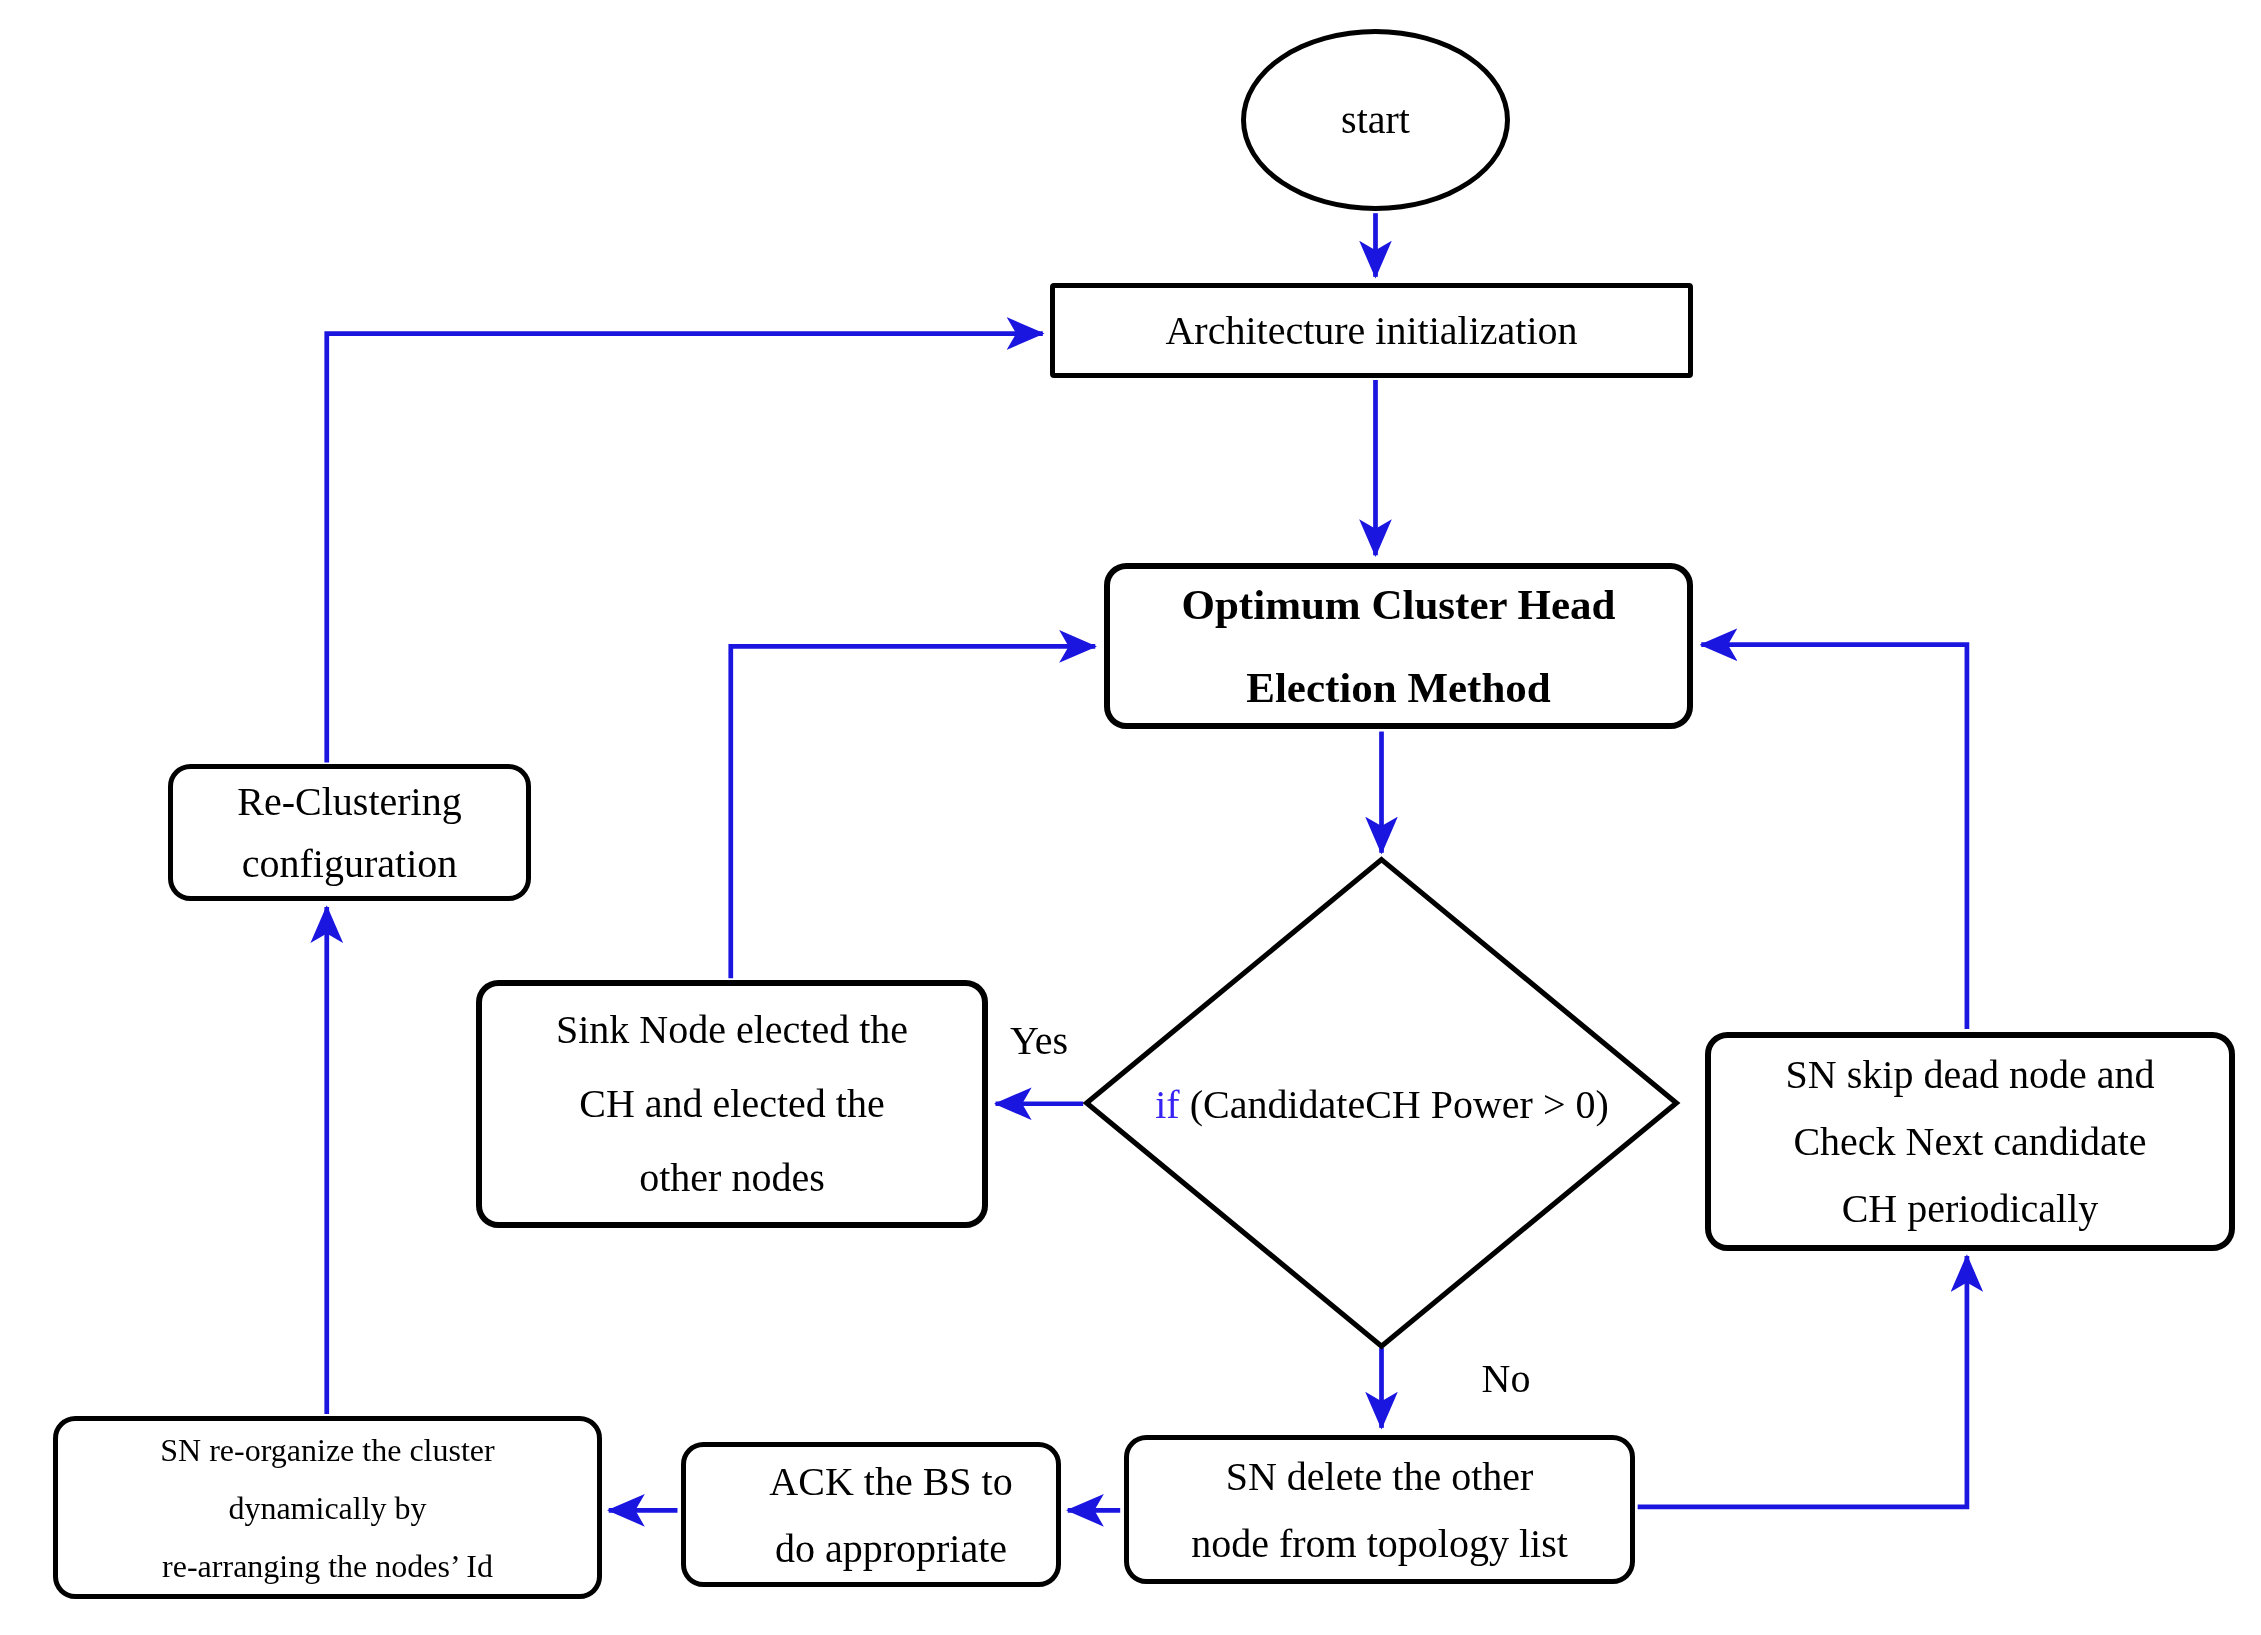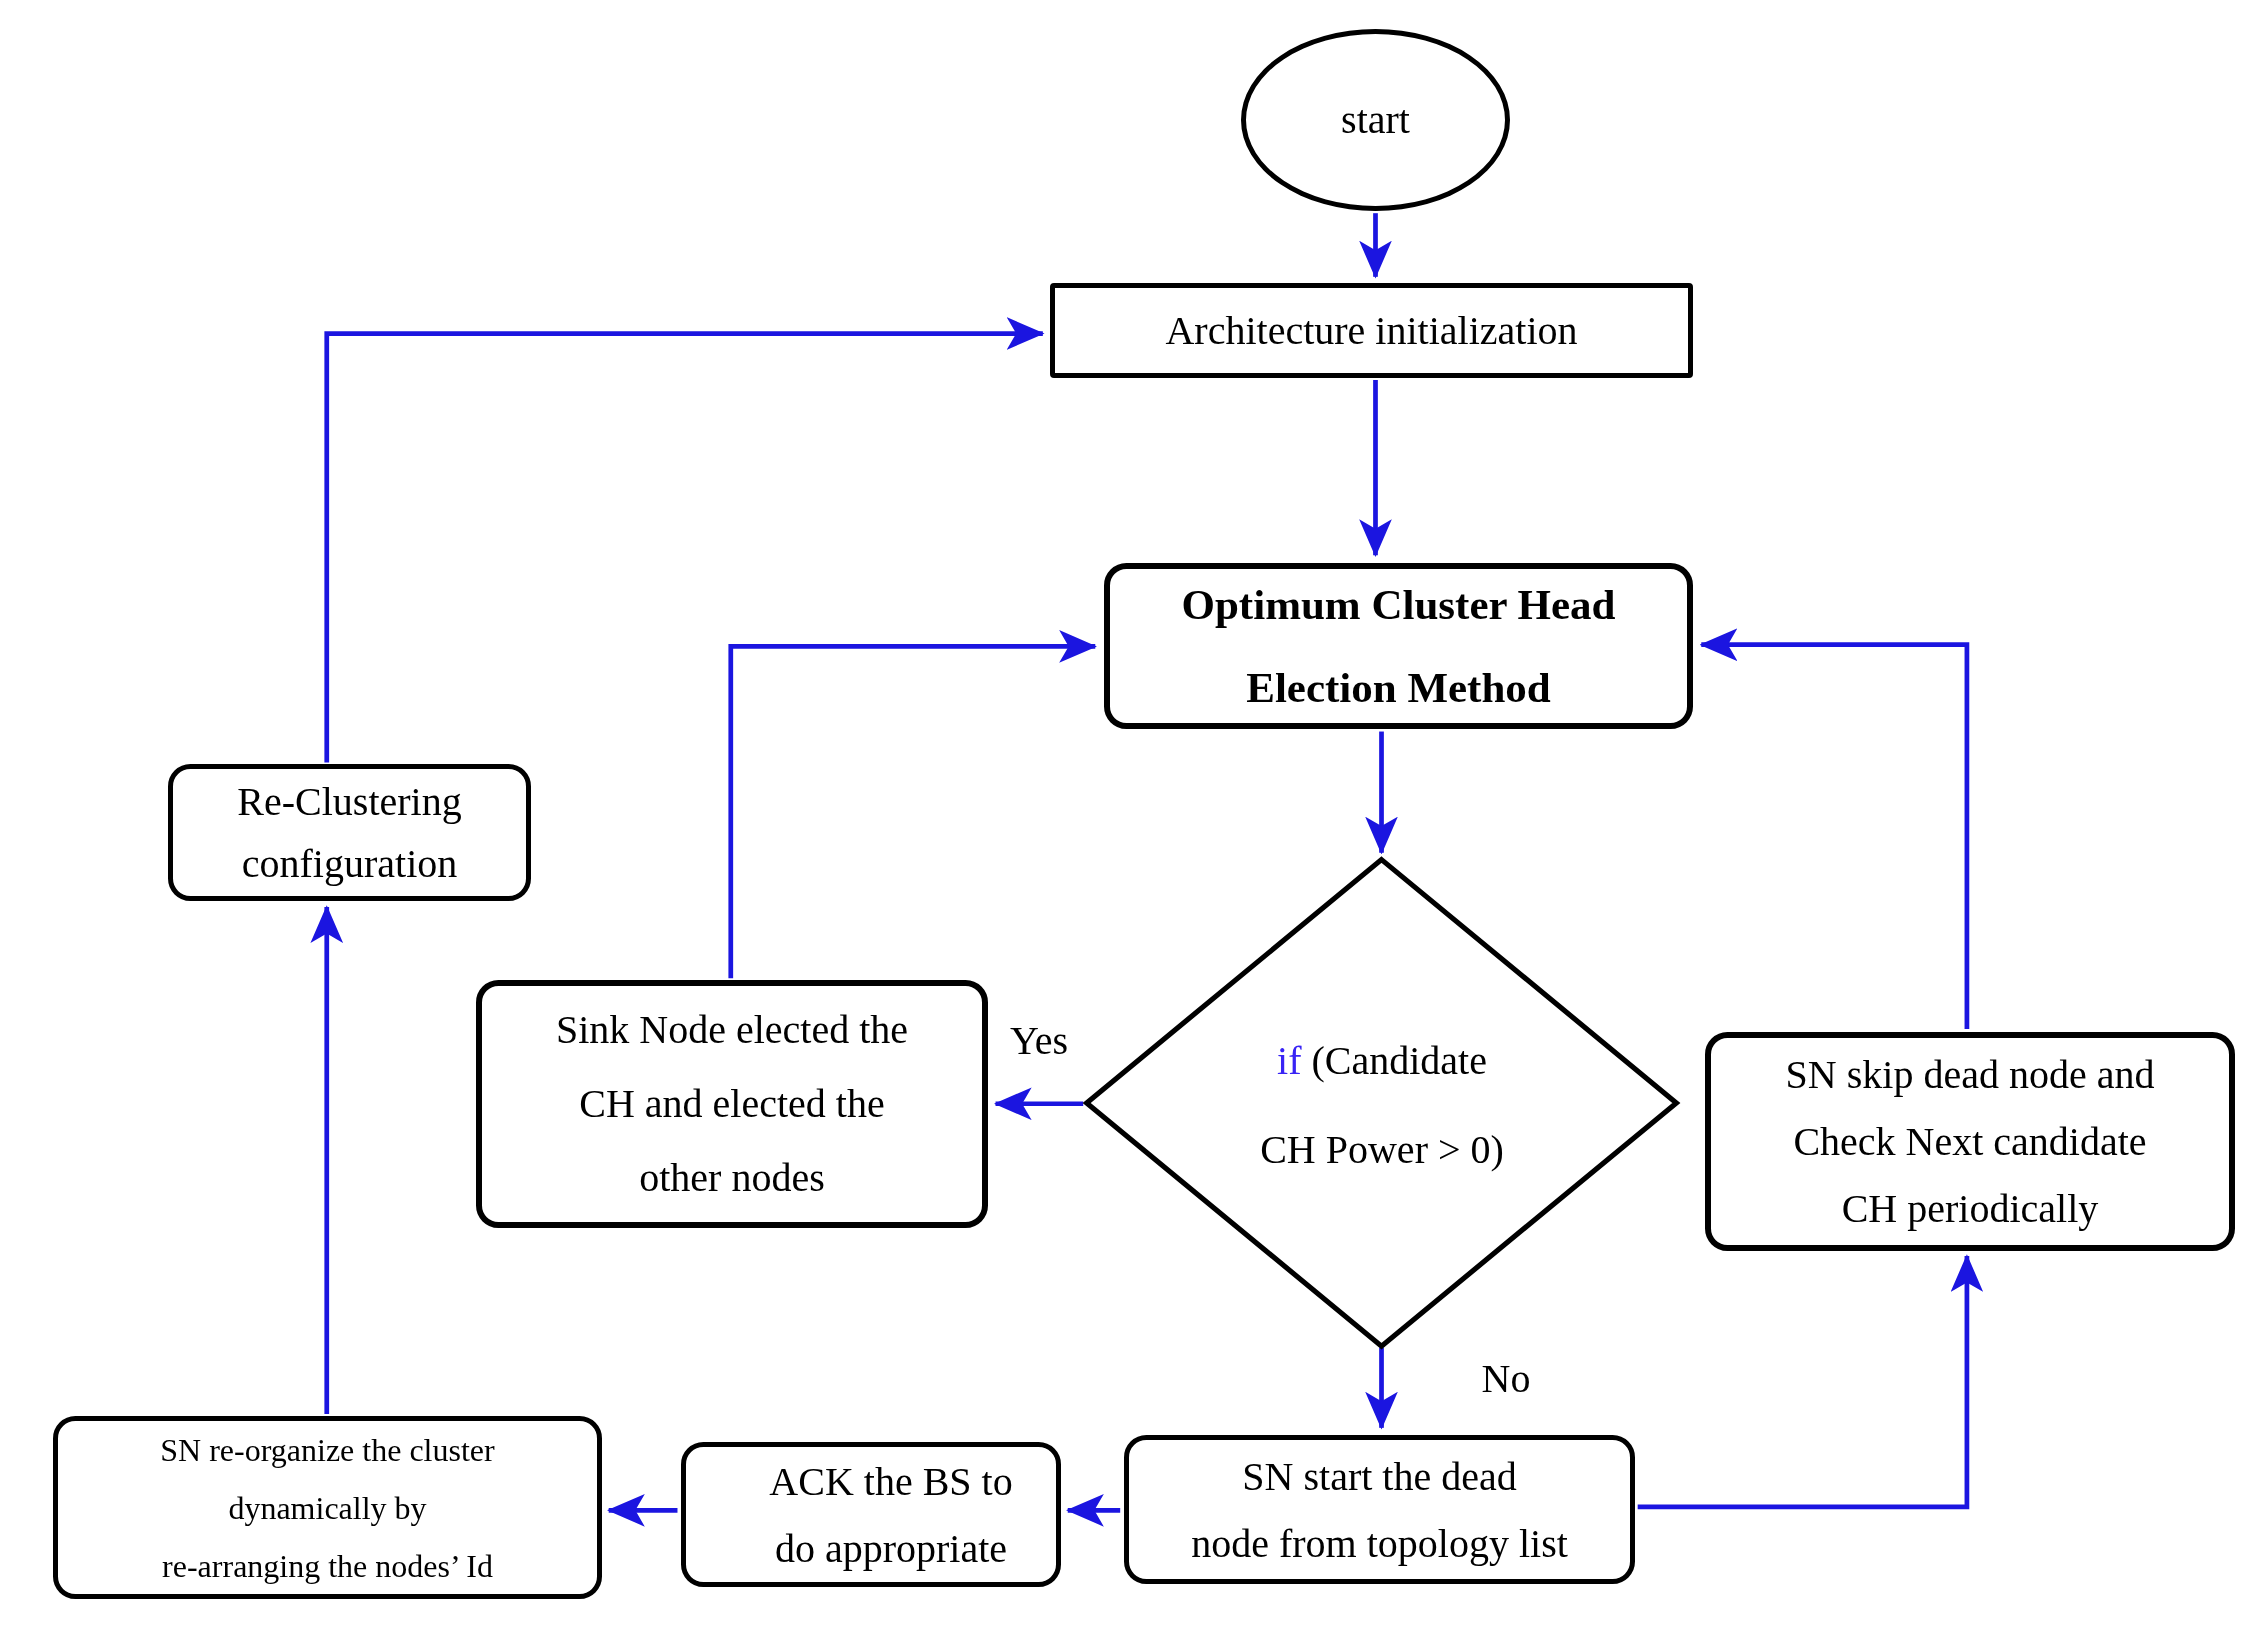--- a/index.html
+++ b/index.html
@@ -22,21 +22,21 @@
   }
   .node .line{line-height:74px;white-space:nowrap;}
   .node.ellipse{border-radius:50%;}
   .node.bold{font-weight:bold;font-size:43px;border-width:6px;}
   .node.bold .line{line-height:83px;}
   .tight .line{line-height:62px;}
   .mid .line{line-height:67px;}
   .small{font-size:32px;}
   .small .line{line-height:58px;}
   .diamond-label{
-    position:absolute;display:flex;flex-direction:column;
+    position:absolute;display:flex;flex-direction:row;
     justify-content:center;align-items:center;text-align:center;
     font-size:40px;background:transparent;border:none;
   }
   .diamond-label .line{line-height:89px;white-space:nowrap;}
   .kw{color:var(--keyword,#3823f5);}
   .edge-label{
     position:absolute;transform:translate(-50%,-50%);
     font-size:40px;white-space:nowrap;
   }
 </style>
@@ -97,21 +97,21 @@
     <div class="line">configuration</div>
   </div>
 
   <div class="node mid" style="left:1705px;top:1032px;width:530px;height:219px;border-width:6px;">
     <div class="line">SN skip dead node and</div>
     <div class="line">Check Next candidate</div>
     <div class="line">CH periodically</div>
   </div>
 
   <div class="node mid" style="left:1124px;top:1435px;width:511px;height:149px;">
-    <div class="line">SN start the dead</div>
+    <div class="line">SN delete the other</div>
     <div class="line">node from topology list</div>
   </div>
 
   <div class="node mid" style="left:681px;top:1442px;width:380px;height:145px;padding-left:40px;">
     <div class="line">ACK the BS to</div>
     <div class="line">do appropriate</div>
   </div>
 
   <div class="node small" style="left:53px;top:1416px;width:549px;height:183px;">
     <div class="line">SN re-organize the cluster</div>

